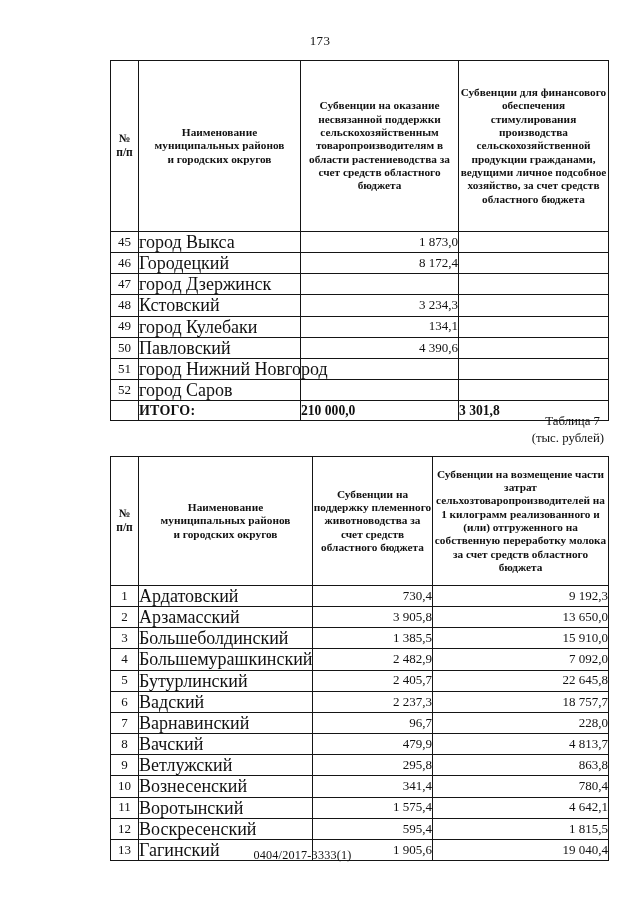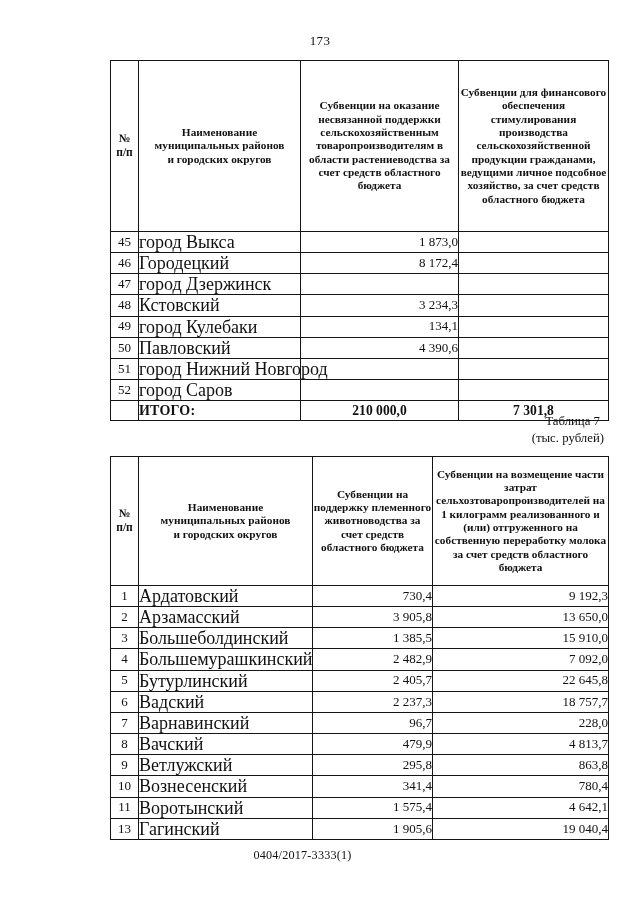--- a/index.html
+++ b/index.html
@@ -79,21 +79,21 @@
   .total-label {
     font-weight: bold;
     font-size: 14px;
     text-align: left;
     padding: 1px 2px 2px 5px;
     letter-spacing: 0.2px;
   }
   .total-num {
     font-weight: bold;
     font-size: 13.6px;
-    text-align: center;
+    text-align: left;
     padding: 1px 6px 2px 2px;
   }
 
   
   #table1-wrap {
     position: absolute;
     left: 110px;
     top: 60px;
     width: 498px;
   }
@@ -209,21 +209,21 @@
         <tr>
           <td class="cell-no">52</td>
           <td class="cell-name">город Саров</td>
           <td class="cell-num"></td>
           <td class="cell-num"></td>
         </tr>
         <tr>
           <td class="cell-no"></td>
           <td class="total-label">ИТОГО:</td>
           <td class="total-num">210 000,0</td>
-          <td class="total-num">7 301,8</td>
+          <td class="total-num">3 301,8</td>
         </tr>
       </tbody>
     </table>
   </div>
 
   <div class="caption-block">
     <span class="caption-line">Таблица 7</span>
     <span class="caption-line caption-line2">(тыс. рублей)</span>
   </div>
 
@@ -311,20 +311,26 @@
           <td class="cell-num">341,4</td>
           <td class="cell-num">780,4</td>
         </tr>
         <tr>
           <td class="cell-no">11</td>
           <td class="cell-name">Воротынский</td>
           <td class="cell-num">1 575,4</td>
           <td class="cell-num">4 642,1</td>
         </tr>
         <tr>
+          <td class="cell-no">12</td>
+          <td class="cell-name">Воскресенский</td>
+          <td class="cell-num">595,4</td>
+          <td class="cell-num">1 815,5</td>
+        </tr>
+        <tr>
           <td class="cell-no">13</td>
           <td class="cell-name">Гагинский</td>
           <td class="cell-num">1 905,6</td>
           <td class="cell-num">19 040,4</td>
         </tr>
       </tbody>
     </table>
   </div>
 
   <div class="footer-code">0404/2017-3333(1)</div>

